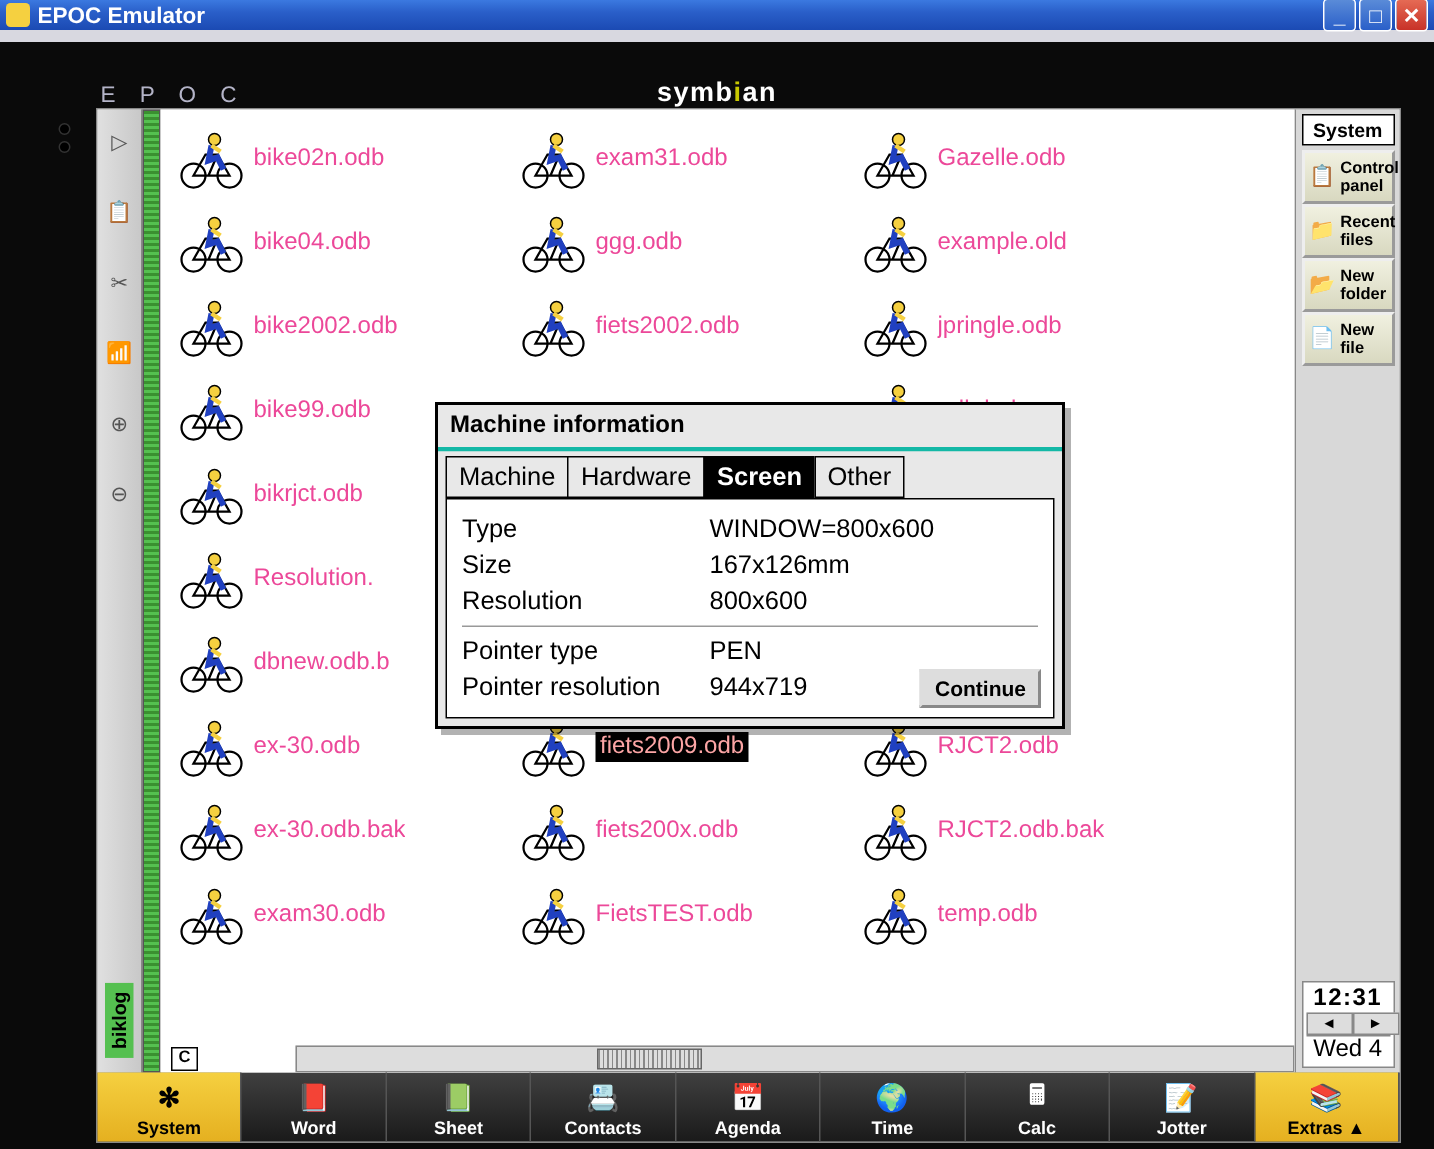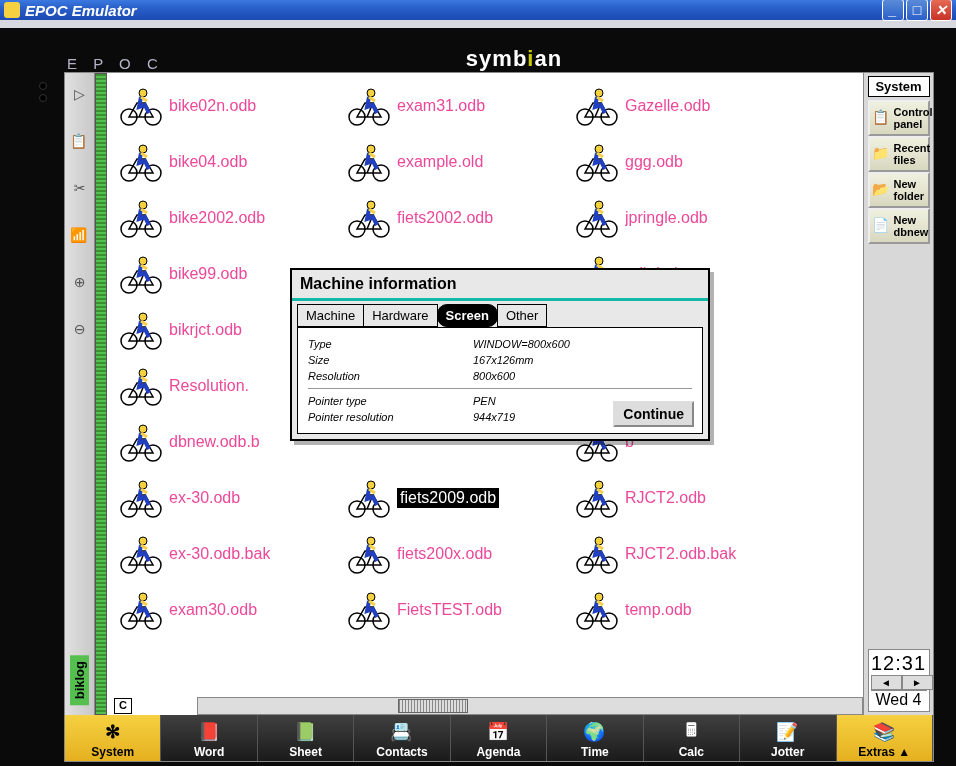--- a/index.html
+++ b/index.html
@@ -1,30 +1,30 @@
 <!DOCTYPE html>
 <html><head>
 <meta charset="utf-8">
 <style>
 * { box-sizing: border-box; margin: 0; padding: 0; font-family: Arial, Helvetica, sans-serif; }
 body { width: 956px; height: 766px; background: #d8d8e0; overflow: hidden; }
 
 
-.xp-titlebar { height: 20px; background: linear-gradient(to bottom, #3b79e0, #2a5fc9 40%, #1b4ab3); display: flex; align-items: center; padding: 0 4px; color: #fff; font-weight: bold; font-style: italic; }
+.xp-titlebar { height: 20px; background: linear-gradient(to bottom, #3b79e0, #2a5fc9 40%, #1b4ab3); display: flex; align-items: center; padding: 0 4px; color: #fff; font-weight: bold; }
 .xp-icon { width: 16px; height: 16px; background: #f5d040; border-radius: 3px; margin-right: 5px; }
 .xp-title { flex: 1; font-size: 15px; }
 .xp-btns { display: flex; gap: 2px; }
 .xp-btn { width: 22px; height: 22px; border: 1px solid #fff; border-radius: 3px; display: flex; align-items: center; justify-content: center; font-weight: bold; color: #fff; font-size: 14px; }
 .xp-min, .xp-max { background: linear-gradient(to bottom, #5a8bd8, #2a5fc9); }
 .xp-close { background: linear-gradient(to bottom, #e56a54, #c83228); }
 
 
 .device-frame { position: absolute; top: 28px; left: 0; right: 0; bottom: 0; background: #0a0a0a; padding: 18px 22px 8px 22px; }
 .device-top { height: 26px; display: flex; align-items: flex-end; color: #b4b4c8; font-size: 15px; letter-spacing: 6px; padding-left: 45px; position: relative; }
-.symbian-logo { position: absolute; left: 50%; transform: translateX(-50%); color: #fff; font-size: 22px; font-weight: bold; letter-spacing: 1px; margin-left: 36px; }
+.symbian-logo { position: absolute; left: 50%; transform: translateX(-50%); color: #fff; font-size: 18px; font-weight: bold; letter-spacing: 1px; }
 .symbian-logo .i-accent { color: #c8c800; font-style: normal; }
 
 .device-body { display: flex; height: 690px; }
 .left-phys { width: 42px; display: flex; flex-direction: column; gap: 8px; padding-top: 10px; align-items: center; }
 .dot-pair { display: flex; flex-direction: column; gap: 4px; }
 .dot { width: 8px; height: 8px; background: #000; border: 1px solid #333; border-radius: 50%; }
 
 
 .screen { flex: 1; background: #d0d0d0; border: 1px solid #888; position: relative; display: flex; flex-direction: column; }
 .screen-main { flex: 1; display: flex; position: relative; }
@@ -33,56 +33,56 @@
 .vtoolbar { width: 30px; background: linear-gradient(to right, #e0e0e0, #c8c8c8); border-right: 1px solid #888; display: flex; flex-direction: column; align-items: center; padding: 5px 0; gap: 15px; }
 .vtool { width: 22px; height: 32px; display: flex; align-items: center; justify-content: center; font-size: 14px; color: #555; }
 .biklog { writing-mode: vertical-rl; background: #55c050; color: #000; font-size: 13px; padding: 6px 2px; font-weight: bold; margin-top: auto; margin-bottom: 5px; transform: rotate(180deg); }
 
 
 .file-area { flex: 1; background: #fff; position: relative; overflow: hidden; }
 .file-grid { position: absolute; top: 5px; left: 10px; right: 0; bottom: 20px; display: grid; grid-template-columns: repeat(3, 228px); grid-auto-rows: 56px; }
 .file-item { display: flex; align-items: center; gap: 4px; }
 .cyclist-icon { width: 48px; height: 42px; position: relative; flex-shrink: 0; }
 .file-label { font-size: 16px; color: #ec4899; white-space: nowrap; overflow: hidden; }
-.file-label.selected { background: #000; color: #ffffff; padding: 1px 3px; }
+.file-label.selected { background: #000; color: #fca5a5; padding: 1px 3px; }
 
 
 .cyclist-svg { width: 100%; height: 100%; }
 
 
 .rsidebar { width: 70px; background: #d8d8d8; border-left: 1px solid #888; display: flex; flex-direction: column; align-items: center; padding: 3px; gap: 3px; }
 .rs-header { background: #fff; border: 1px solid #000; width: 62px; text-align: center; font-size: 13px; font-weight: bold; padding: 2px 0; }
 .rs-btn { width: 62px; height: 36px; background: linear-gradient(to bottom, #f0f0e0, #d8d8c0); border: 2px outset #eee; display: flex; align-items: center; padding: 2px; gap: 2px; font-size: 11px; font-weight: bold; line-height: 1.1; }
 .rs-btn-icon { width: 20px; height: 24px; flex-shrink: 0; display: flex; align-items: center; justify-content: center; font-size: 14px; }
 .rs-clock { margin-top: auto; width: 62px; text-align: center; font-family: 'Courier New', monospace; background: #fff; border: 1px solid #888; padding: 2px; }
-.rs-time { font-size: 20px; font-weight: normal; letter-spacing: 1px; text-align: center; }
+.rs-time { font-size: 16px; font-weight: bold; letter-spacing: 1px; text-align: center; }
 .rs-date { font-size: 16px; border-top: 1px solid #888; }
 .rs-arrows { display: flex; width: 62px; }
 .rs-arrow { flex: 1; border: 1px solid #888; background: #ddd; text-align: center; font-size: 10px; padding: 1px; }
 
 
 .hscroll { position: absolute; bottom: 0; left: 90px; right: 0; height: 18px; background: #ddd; border: 1px solid #888; display: flex; align-items: center; }
 .hscroll-thumb { height: 14px; width: 70px; background: repeating-linear-gradient(90deg,#888,#888 1px,#ddd 1px,#ddd 3px); border: 1px solid #666; margin-left: 200px; }
 .c-badge { position: absolute; bottom: 1px; left: 7px; width: 18px; height: 16px; background: #fff; border: 1px solid #000; text-align: center; font-size: 11px; font-weight: bold; }
 
 
 .taskbar { height: 46px; background: linear-gradient(to bottom, #404040, #1a1a1a); display: flex; align-items: stretch; }
 .task-btn { flex: 1; display: flex; flex-direction: column; align-items: center; justify-content: flex-end; color: #fff; font-size: 12px; font-weight: bold; border-right: 1px solid #555; padding-bottom: 2px; position: relative; }
 .task-btn.active { background: linear-gradient(to bottom, #f5d040, #e5b020); color: #000; }
 .task-btn.extras { background: linear-gradient(to bottom, #f5d040, #e5b020); color: #000; }
 .task-icon { height: 26px; display: flex; align-items: center; justify-content: center; font-size: 18px; }
 
 
 .dialog { position: absolute; top: 195px; left: 225px; width: 420px; background: #e8e8e8; border: 2px solid #000; box-shadow: 4px 4px 0 rgba(0,0,0,0.3); z-index: 100; }
 .dialog-title { background: #e8e8e8; padding: 5px 8px; font-size: 16px; font-weight: bold; border-bottom: 3px solid #14b8a6; }
 .dialog-tabs { display: flex; padding: 3px 5px 0 5px; background: #e8e8e8; }
-.dtab { padding: 3px 8px; border: 1px solid #000; background: #e8e8e8; font-size: 13px; margin-right: -1px; position: relative; }
-.dtab.active { background: #000; color: #fff; font-weight: bold; border-radius: 10px; }
+.dtab { padding: 3px 8px; border: 1px solid #000; background: #e8e8e8; font-size: 17px; margin-right: -1px; position: relative; }
+.dtab.active { background: #000; color: #fff; font-weight: bold; }
 .dialog-body { background: #fff; border: 1px solid #000; margin: 0 5px 5px 5px; padding: 8px 10px; position: relative; }
-.info-row { display: flex; font-size: 11px; padding: 2px 0; font-style: italic; }
+.info-row { display: flex; font-size: 17px; padding: 2px 0; }
 .info-label { width: 165px; }
 .info-sep { border-top: 1px solid #999; margin: 4px 0; }
 .continue-btn { position: absolute; bottom: 6px; right: 8px; padding: 3px 8px; border: 2px outset #ddd; background: #ddd; font-size: 14px; font-weight: bold; }
 
 
 .vscroll-stripe { width: 12px; background: repeating-linear-gradient(0deg, #55c050, #55c050 2px, #3a9030 2px, #3a9030 4px); border: 1px solid #555; }
 </style>
 </head>
 <body>
 
@@ -173,32 +173,32 @@
               </div>
               <div class="file-item">
                 <div class="cyclist-icon"><svg class="cyclist-svg" viewBox="0 0 48 42">
   <circle cx="12" cy="32" r="8" fill="none" stroke="#000" stroke-width="1.5"></circle>
   <circle cx="36" cy="32" r="8" fill="none" stroke="#000" stroke-width="1.5"></circle>
   <path d="M12 32 L22 32 L28 18 L20 18 Z M22 32 L36 32 L28 18" fill="none" stroke="#000" stroke-width="1.5"></path>
   <circle cx="26" cy="8" r="4" fill="#f5d040" stroke="#000"></circle>
   <path d="M24 12 L22 22 L28 20 L32 28" fill="none" stroke="#2040c0" stroke-width="4"></path>
   <path d="M24 12 L30 16" fill="none" stroke="#f5d040" stroke-width="3"></path>
 </svg></div>
+                <span class="file-label">ggg.odb</span>
+              </div>
+              <div class="file-item">
+                <div class="cyclist-icon"><svg class="cyclist-svg" viewBox="0 0 48 42">
+  <circle cx="12" cy="32" r="8" fill="none" stroke="#000" stroke-width="1.5"></circle>
+  <circle cx="36" cy="32" r="8" fill="none" stroke="#000" stroke-width="1.5"></circle>
+  <path d="M12 32 L22 32 L28 18 L20 18 Z M22 32 L36 32 L28 18" fill="none" stroke="#000" stroke-width="1.5"></path>
+  <circle cx="26" cy="8" r="4" fill="#f5d040" stroke="#000"></circle>
+  <path d="M24 12 L22 22 L28 20 L32 28" fill="none" stroke="#2040c0" stroke-width="4"></path>
+  <path d="M24 12 L30 16" fill="none" stroke="#f5d040" stroke-width="3"></path>
+</svg></div>
                 <span class="file-label">example.old</span>
-              </div>
-              <div class="file-item">
-                <div class="cyclist-icon"><svg class="cyclist-svg" viewBox="0 0 48 42">
-  <circle cx="12" cy="32" r="8" fill="none" stroke="#000" stroke-width="1.5"></circle>
-  <circle cx="36" cy="32" r="8" fill="none" stroke="#000" stroke-width="1.5"></circle>
-  <path d="M12 32 L22 32 L28 18 L20 18 Z M22 32 L36 32 L28 18" fill="none" stroke="#000" stroke-width="1.5"></path>
-  <circle cx="26" cy="8" r="4" fill="#f5d040" stroke="#000"></circle>
-  <path d="M24 12 L22 22 L28 20 L32 28" fill="none" stroke="#2040c0" stroke-width="4"></path>
-  <path d="M24 12 L30 16" fill="none" stroke="#f5d040" stroke-width="3"></path>
-</svg></div>
-                <span class="file-label">ggg.odb</span>
               </div>
               <div class="file-item">
                 <div class="cyclist-icon"><svg class="cyclist-svg" viewBox="0 0 48 42">
   <circle cx="12" cy="32" r="8" fill="none" stroke="#000" stroke-width="1.5"></circle>
   <circle cx="36" cy="32" r="8" fill="none" stroke="#000" stroke-width="1.5"></circle>
   <path d="M12 32 L22 32 L28 18 L20 18 Z M22 32 L36 32 L28 18" fill="none" stroke="#000" stroke-width="1.5"></path>
   <circle cx="26" cy="8" r="4" fill="#f5d040" stroke="#000"></circle>
   <path d="M24 12 L22 22 L28 20 L32 28" fill="none" stroke="#2040c0" stroke-width="4"></path>
   <path d="M24 12 L30 16" fill="none" stroke="#f5d040" stroke-width="3"></path>
 </svg></div>
@@ -434,21 +434,21 @@
               <div class="rs-btn">
                 <div class="rs-btn-icon">📁</div>
                 <div>Recent files</div>
               </div>
               <div class="rs-btn">
                 <div class="rs-btn-icon">📂</div>
                 <div>New folder</div>
               </div>
               <div class="rs-btn">
                 <div class="rs-btn-icon">📄</div>
-                <div>New dbnew</div>
+                <div>New file</div>
               </div>
             </div>
           <div class="rs-clock">
             <div class="rs-time">12:31</div>
             <div class="rs-arrows">
               <div class="rs-arrow">◄</div>
               <div class="rs-arrow">►</div>
             </div>
             <div class="rs-date">Wed 4</div>
           </div>

